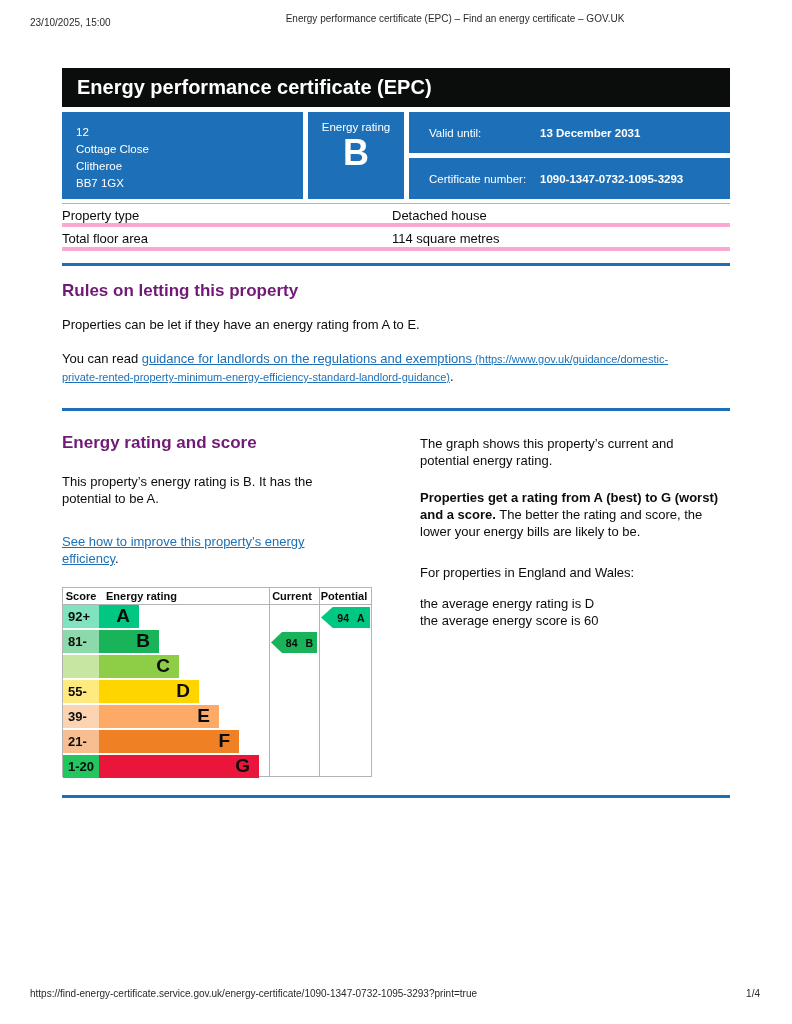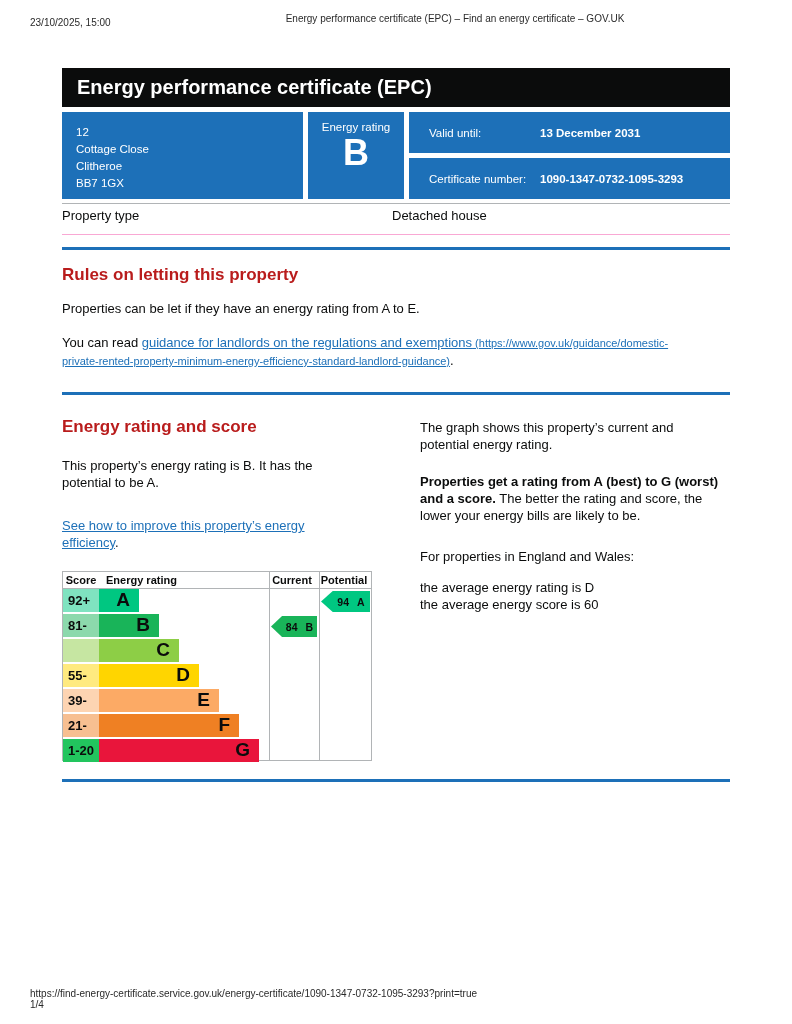--- a/index.html
+++ b/index.html
@@ -8,21 +8,21 @@
     width:792px; height:1024px; position:relative; overflow:hidden;
     font-family:"Liberation Sans", sans-serif; color:#0b0c0c;
   }
 
   
   .print-header { position:absolute; top:13px; left:0; right:0; height:14px;
     font-size:10px; color:#2a2a2a; }
   .ph-date { position:absolute; left:30px; top:4px; }
   .ph-title { position:absolute; left:455px; top:0; transform:translateX(-50%); white-space:nowrap; }
   .print-footer { position:absolute; top:988px; left:30px; right:32px;
-    font-size:10px; color:#2a2a2a; display:flex; justify-content:space-between;flex-direction:column; }
+    font-size:10px; color:#2a2a2a; display:flex; justify-content:space-between; }
 
   .content { position:absolute; left:62px; top:68px; width:668px; }
 
   
   .banner { background:#0b0c0c; color:#ffffff; height:39px; line-height:39px;
     font-size:20px; font-weight:bold; padding-left:15px; }
 
   
   .panel { display:flex; gap:5px; margin-top:5px; height:87px; }
   .address-box { background:#1d70b8; color:#fff; width:241px; padding:12px 14px;
@@ -31,28 +31,28 @@
   .rating-label { font-size:11.5px; }
   .rating-letter { font-size:36px; font-weight:bold; line-height:38px; margin-top:1px; }
   .meta-col { flex:1; display:flex; flex-direction:column; gap:5px; }
   .meta-cell { background:#1d70b8; color:#fff; flex:1; display:flex; align-items:center;
     padding-left:20px; font-size:11.5px; }
   .meta-label { width:111px; }
   .meta-value { font-weight:bold; }
 
   
   .prop-table { margin-top:4px; font-size:13px; }
-  .prop-row { display:flex; height:32px; line-height:24px; border-bottom:1px solid #f9a8d4; }
+  .prop-row { display:flex; height:24px; line-height:24px; border-bottom:4px solid #f9a8d4; }
   .prop-row:first-child { border-top:1px solid #b1b4b6; }
   .prop-label { width:330px; }
 
   hr.section-break { border:none; height:3px; background:#1d70b8; }
   .hr1 { margin-top:12px; } .hr2 { margin-top:22px; } .hr3 { margin-top:18px; }
 
-  h2 { font-size:17px; font-weight:bold; color:#b91c1c; }
+  h2 { font-size:17px; font-weight:bold; color:#701a75; }
   .rules-heading { margin-top:15px; }
   p { font-size:13px; line-height:17px; }
   .rules-p1 { margin-top:15px; }
   .rules-p2 { margin-top:17px; width:640px; }
   a, .link { color:#1d70b8; text-decoration:underline; cursor:pointer; }
   .link-url { font-size:11px; }
 
   .two-col { display:flex; margin-top:22px; }
   .col-left { width:336px; }
   .col-right { width:306px; margin-left:22px; }
@@ -115,20 +115,24 @@
         <span class="meta-value">1090-1347-0732-1095-3293</span>
       </div>
     </div>
   </div>
 
   <div class="prop-table">
       <div class="prop-row">
         <span class="prop-label">Property type</span>
         <span>Detached house</span>
       </div>
+      <div class="prop-row">
+        <span class="prop-label">Total floor area</span>
+        <span>114 square metres</span>
+      </div>
     </div>
 
   <hr class="section-break hr1">
 
   <div>
     <h2 class="rules-heading">Rules on letting this property</h2>
     <p class="rules-p1">Properties can be let if they have an energy rating from A to E.</p>
     <p class="rules-p2"><span>You can read </span><span class="link">guidance for landlords on the regulations and exemptions</span><span class="link link-url"> (https://www.gov.uk/guidance/domestic-private-rented-property-minimum-energy-efficiency-standard-landlord-guidance)</span><span>.</span></p>
   </div>
 

